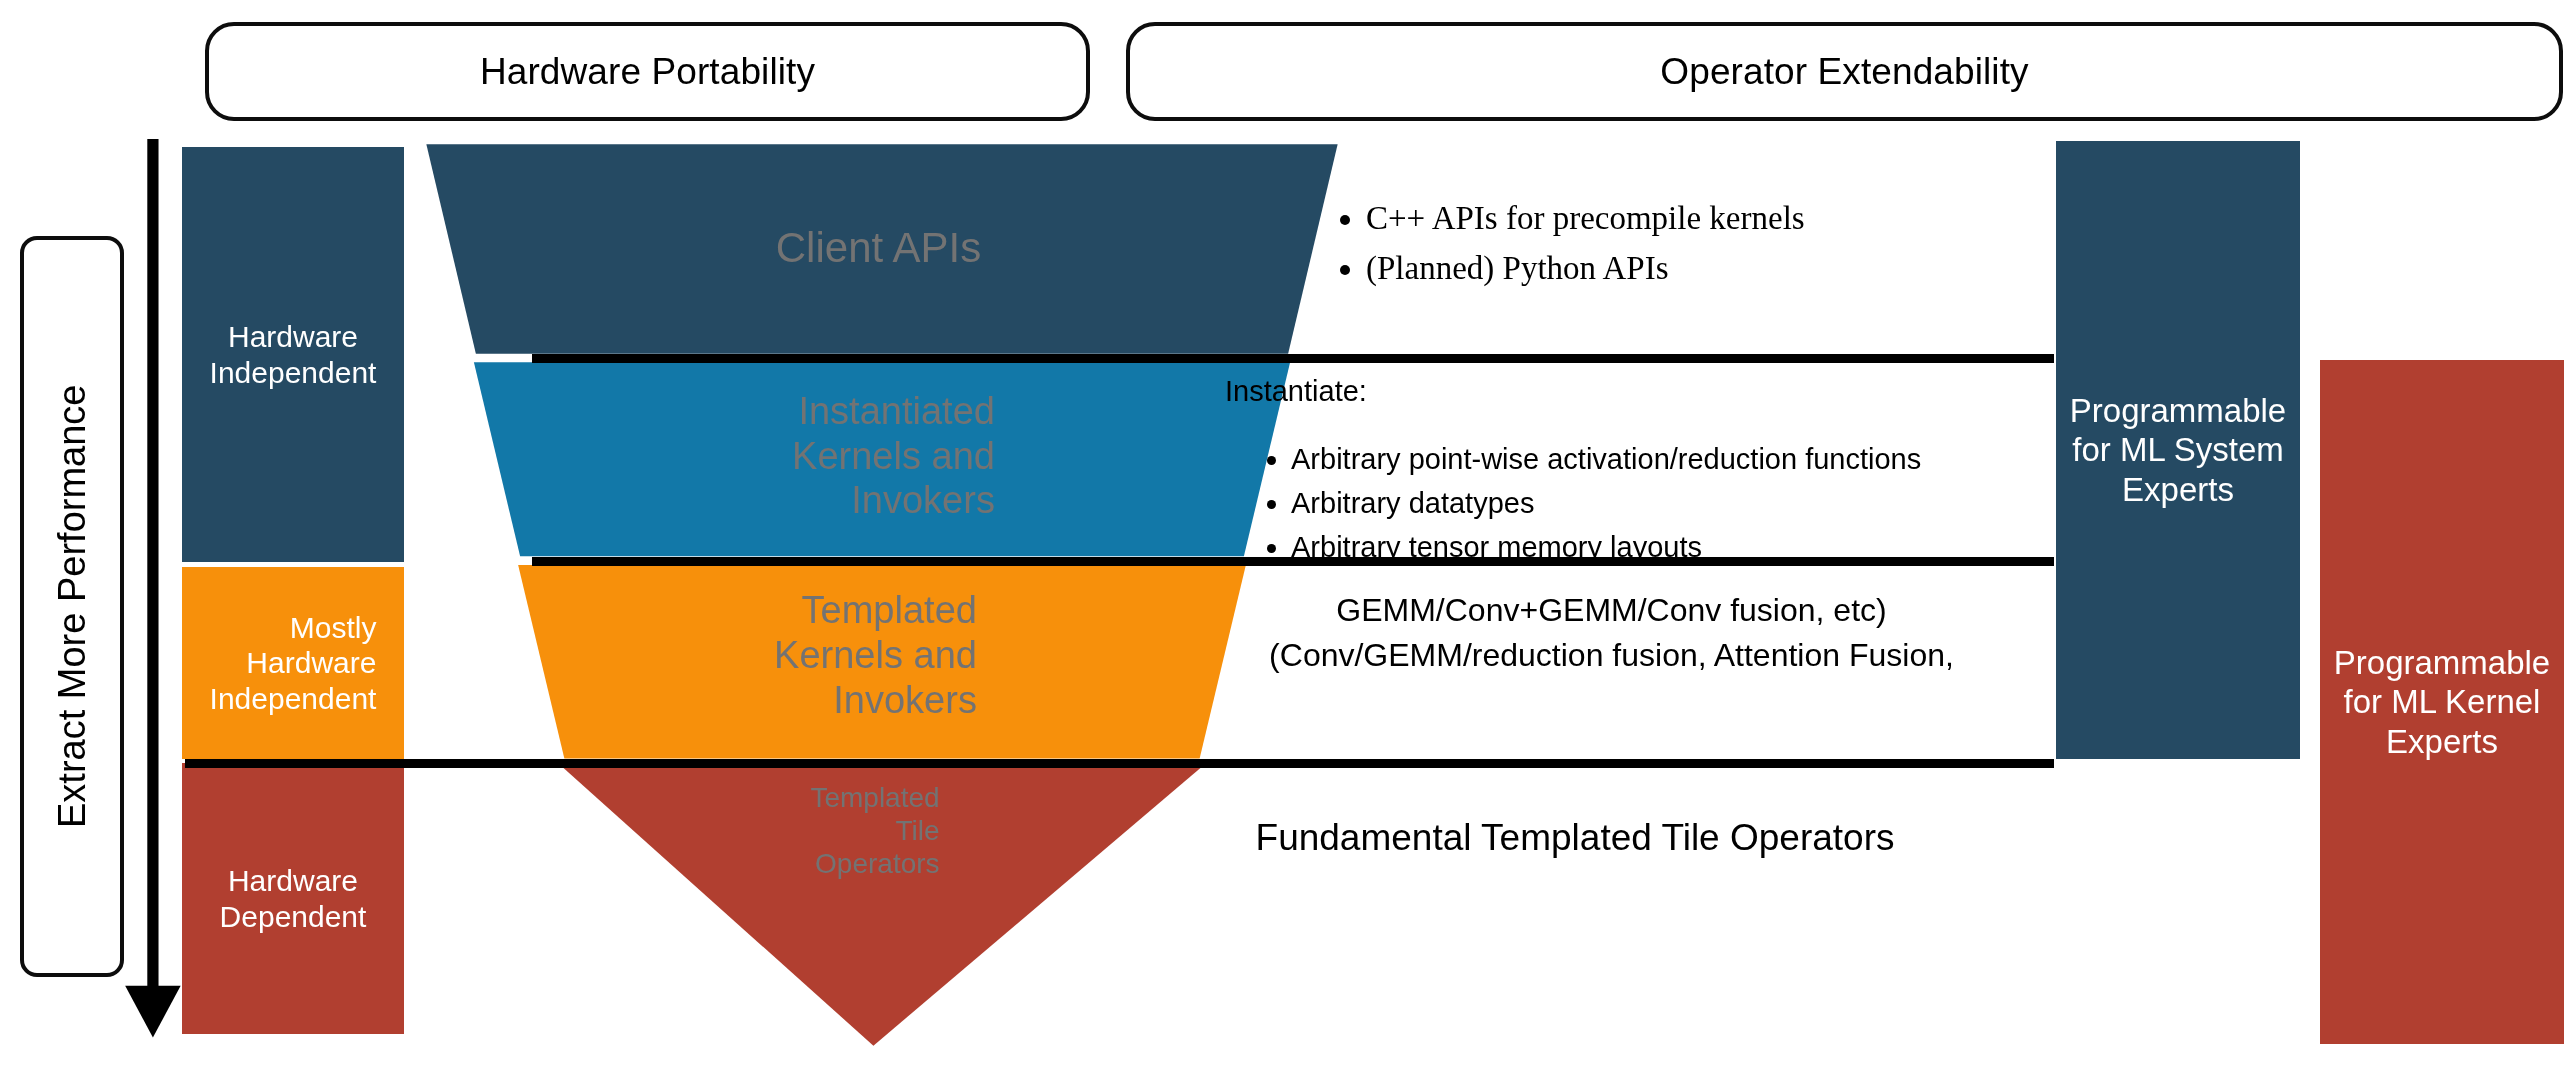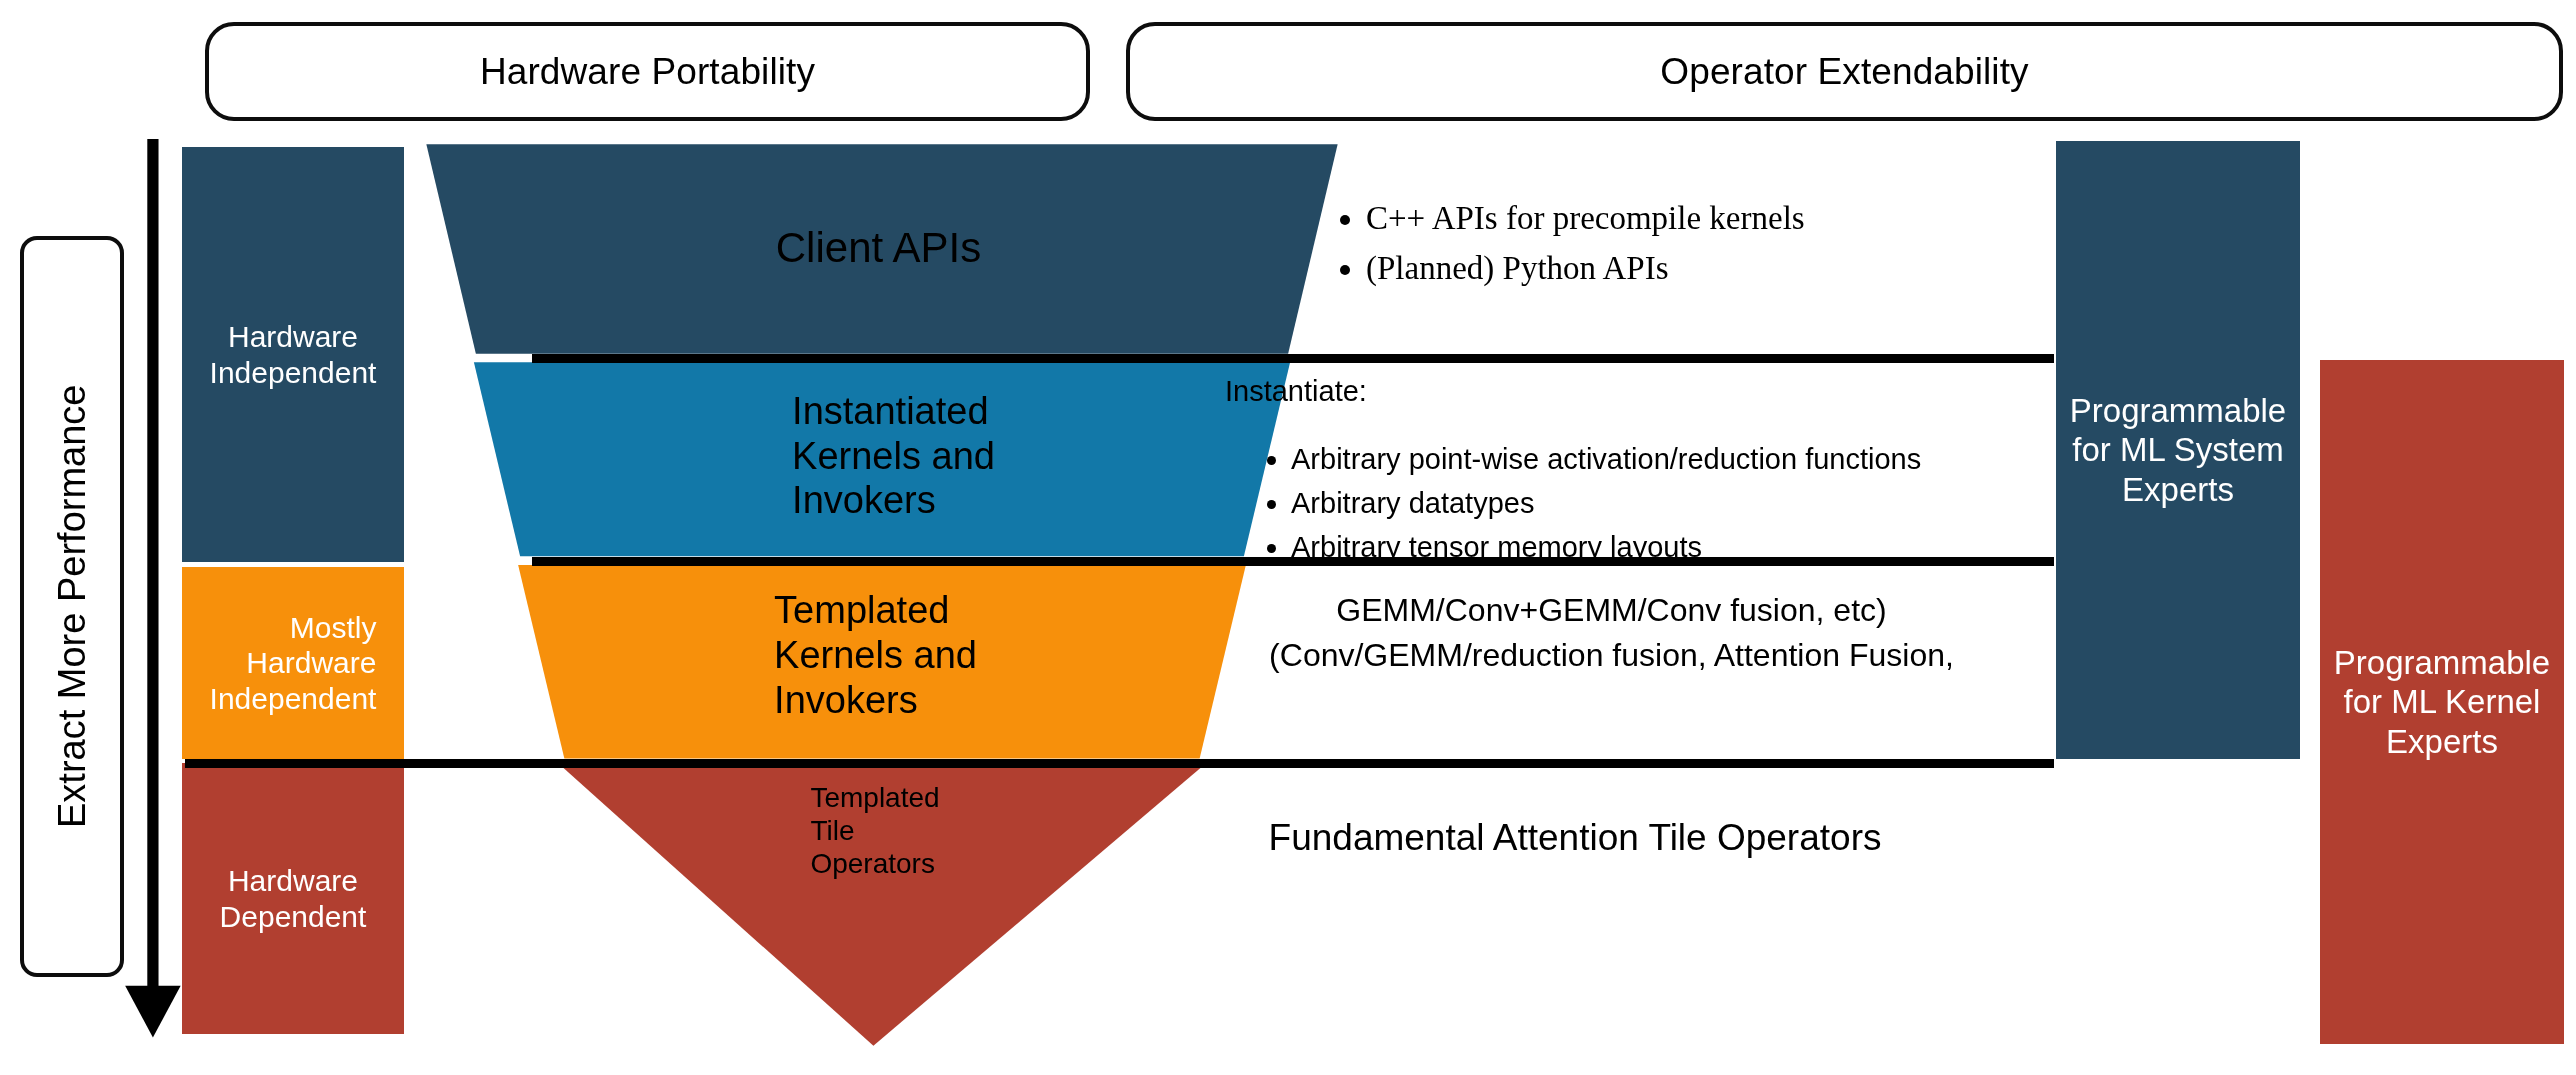--- a/index.html
+++ b/index.html
@@ -63,21 +63,21 @@
   #bar-hw-indep{left:182px;top:147px;width:222px;height:415px;background:#254A63;}
   #bar-hw-mostly{left:182px;top:567px;width:222px;height:192px;background:#F7900B;}
   #bar-hw-dep{left:182px;top:763px;width:222px;height:271px;background:#B13F30;}
 
   
   #funnel{position:absolute;left:423px;top:141px;width:918px;height:908px;}
 
   .funnel-label{
     position:absolute;
     display:flex;align-items:center;justify-content:center;
-    text-align:left;color:#000000;
+    text-align:right;color:#737373;
     line-height:1.18;
     pointer-events:none;
   }
   #fl-client{left:426px;top:198px;width:905px;height:99px;font-size:42px;}
   #fl-inst{left:537px;top:370px;width:713px;height:172px;font-size:38px;}
   #fl-tmpl{left:598px;top:573px;width:555px;height:165px;font-size:38px;}
   #fl-tile{left:720px;top:771px;width:310px;height:119px;font-size:28px;}
 
   
   .sep{position:absolute;background:#000000;height:8.6px;}
@@ -195,21 +195,21 @@
       <li>Arbitrary tensor memory layouts</li>
     </ul>
   </div>
 
   <div class="note" id="note-tmpl">
     <span class="ln">GEMM/Conv+GEMM/Conv fusion, etc)</span>
     <span class="ln">(Conv/GEMM/reduction fusion, Attention Fusion,</span>
   </div>
 
   <div class="note" id="note-tile">
-    <span class="ln">Fundamental Attention Tile Operators</span>
+    <span class="ln">Fundamental Templated Tile Operators</span>
   </div>
 
   <div class="persona" id="persona-sys">
     <span style="white-space:pre-line;">Programmable
 for ML System
 Experts</span>
   </div>
   <div class="persona" id="persona-kernel">
     <span style="white-space:pre-line;">Programmable
 for ML Kernel

